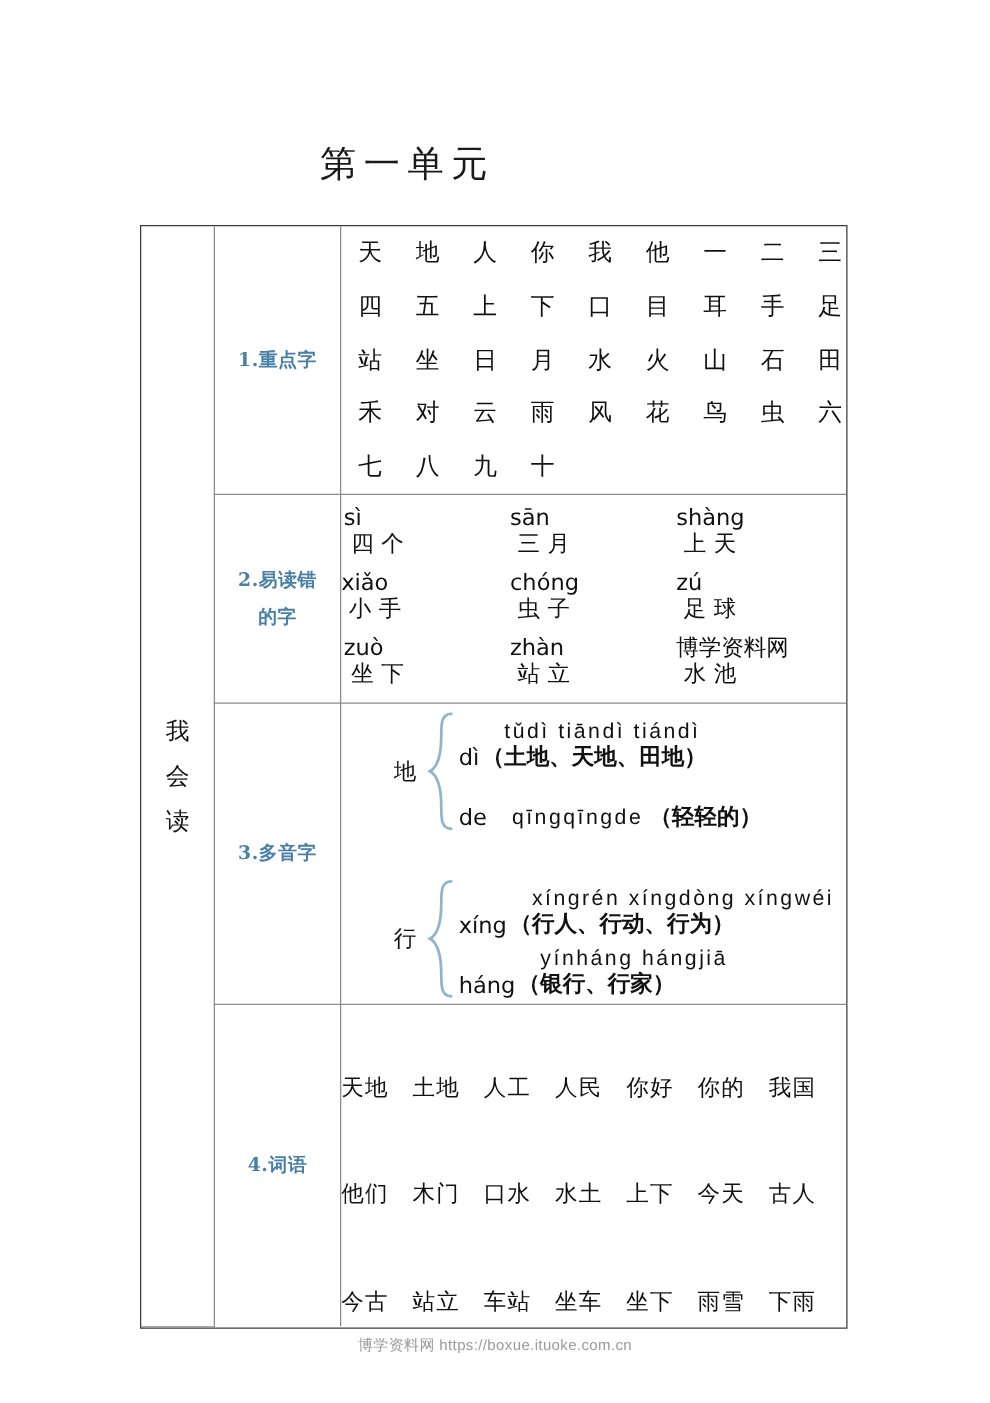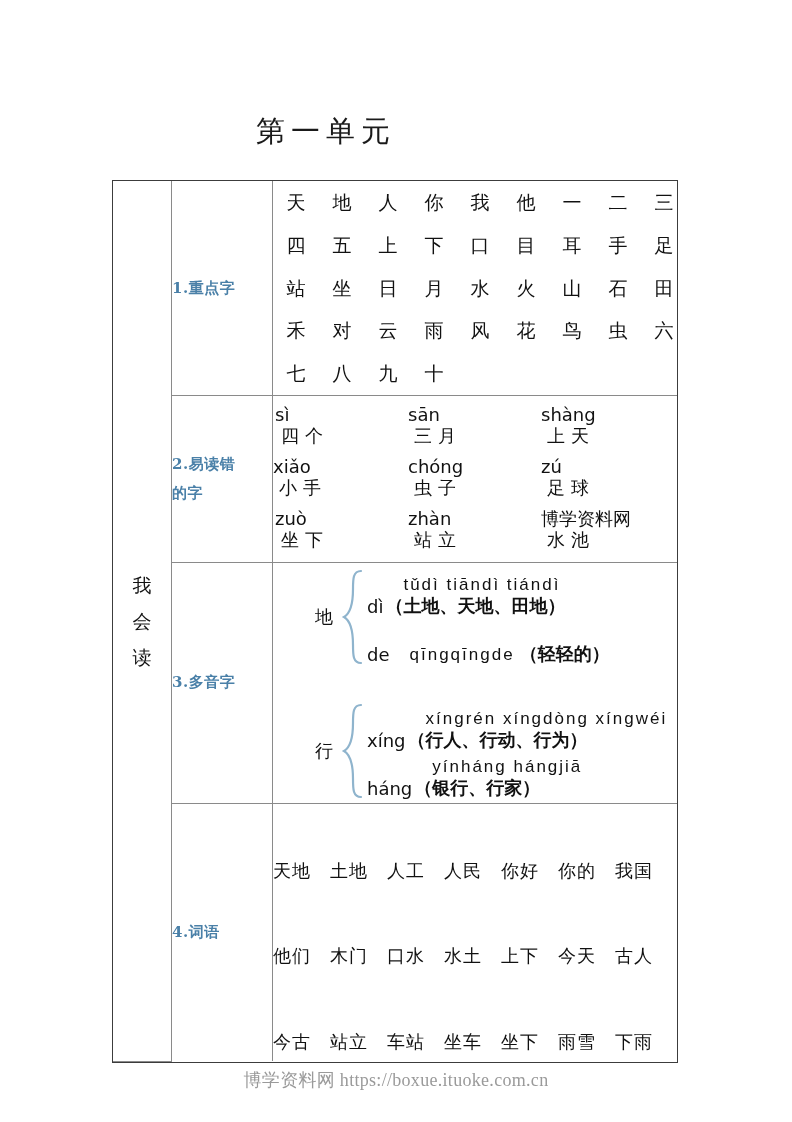--- a/index.html
+++ b/index.html
@@ -64,20 +64,21 @@
   }
   .spine .vchar {
     display: block;
     line-height: 1.9;
     letter-spacing: 0;
   }
 
   
   .sec-label {
     width: 100px;
+    text-align: center;
     color: #4a80a8;
     font-size: 15px;
     font-family: "DejaVu Serif", "Liberation Serif", serif;
     font-weight: 600;
     line-height: 1.9;
     letter-spacing: 0.5px;
   }
   .sec-label .l2 { display: block; }
 
   
@@ -195,23 +196,23 @@
     letter-spacing: 1px;
   }
 
   
   .footer {
     position: absolute;
     left: 0;
     top: 1068px;
     width: 792px;
     text-align: center;
-    font-size: 18px;
+    font-size: 12px;
     color: #9a9a9a;
-    font-family: Liberation Serif, serif;
+    font-family: Liberation Sans, sans-serif;
     letter-spacing: 0.3px;
   }
 </style>
 </head>
 <body>
 
 <div class="page-title">第一单元</div>
 
 <div class="sheet">
   <table>

